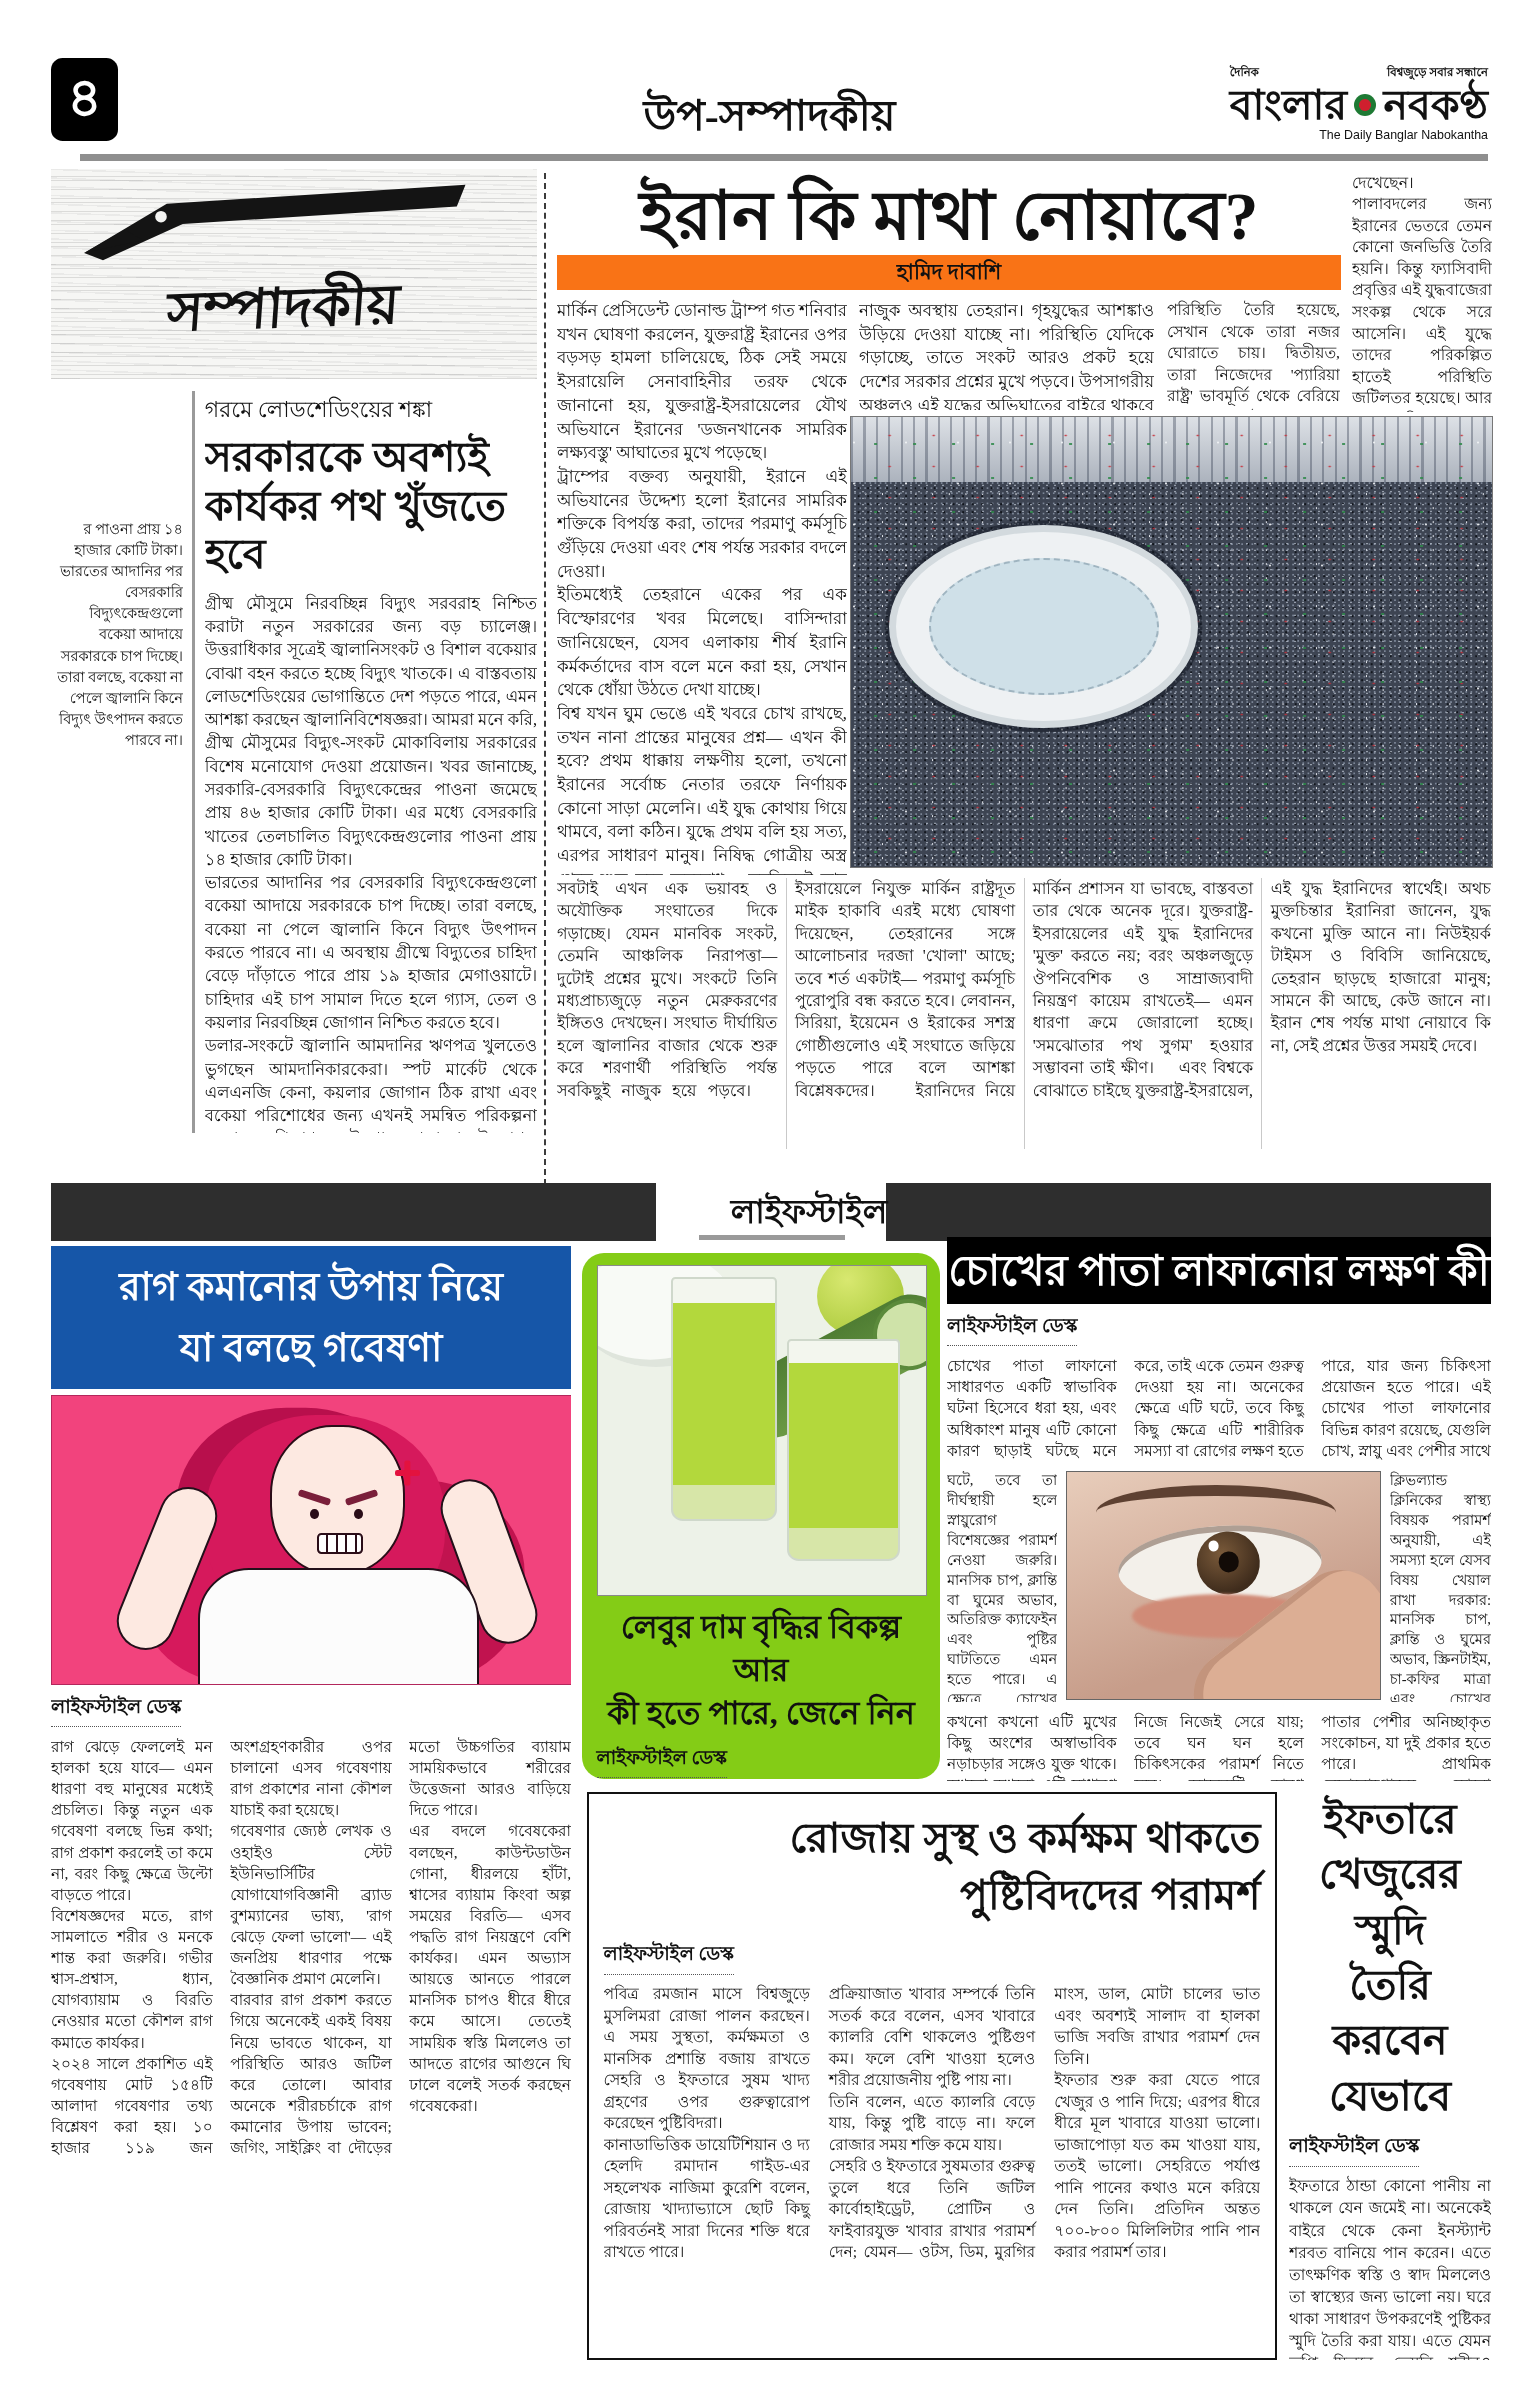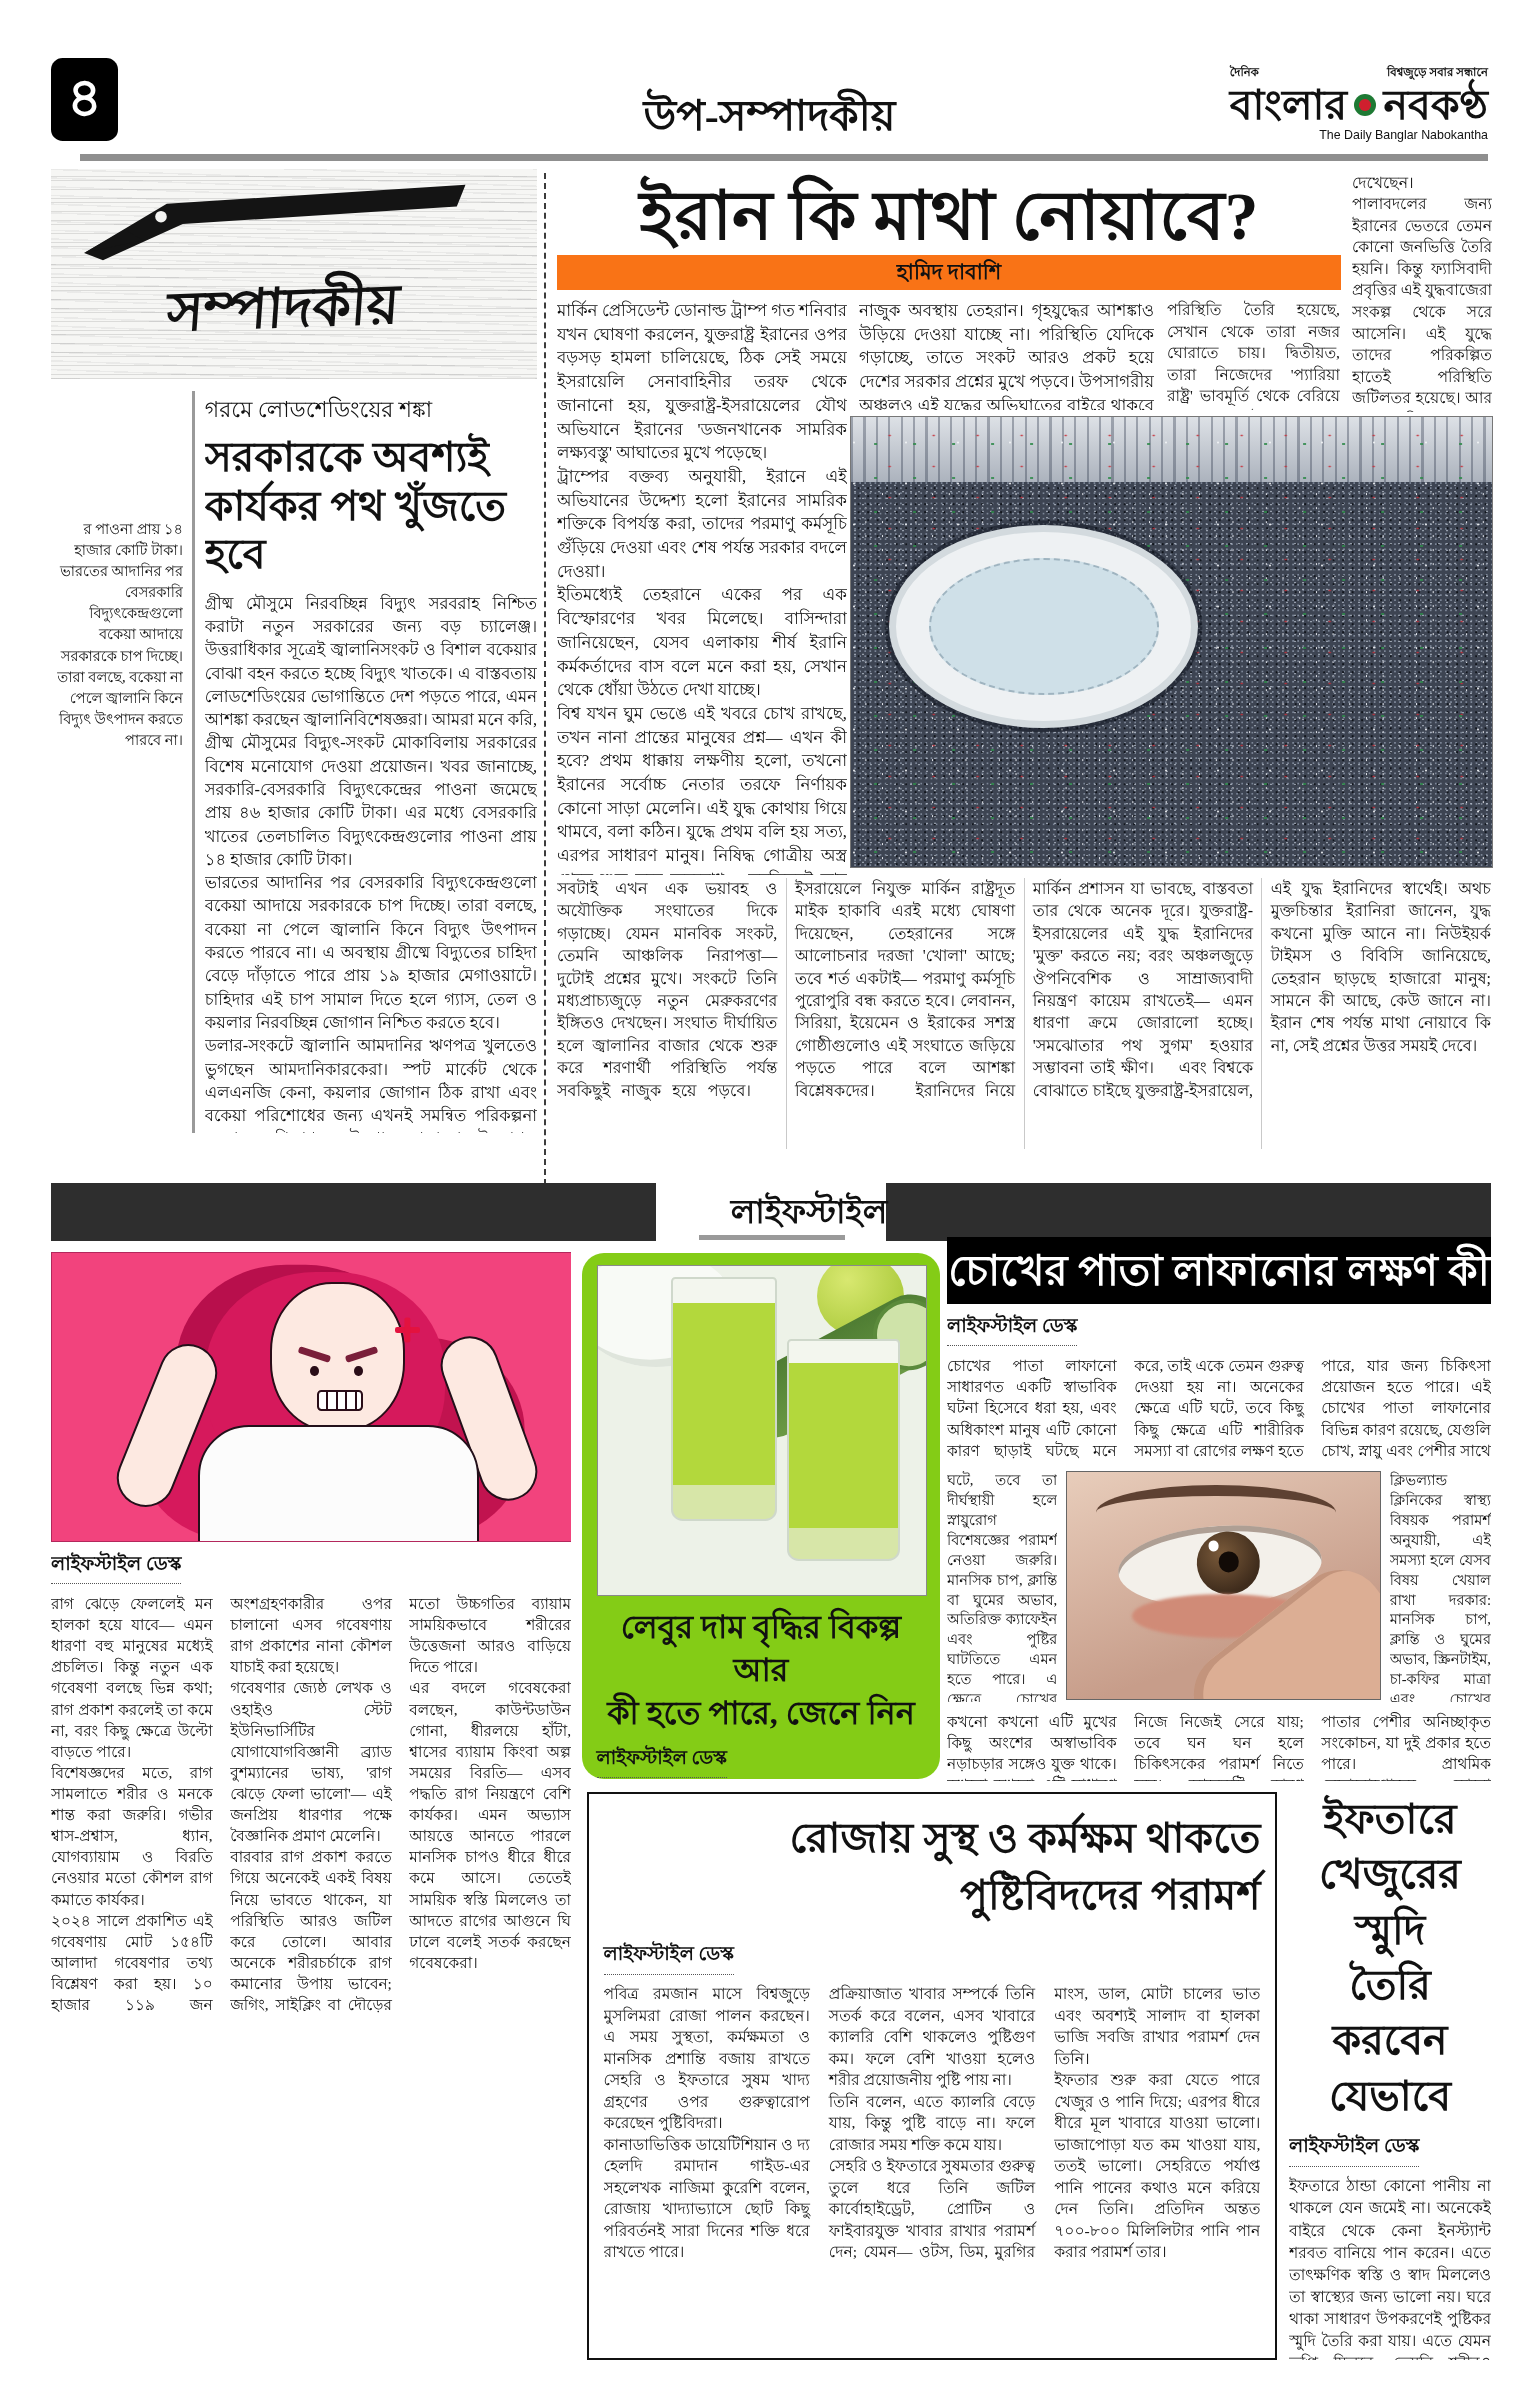--- a/index.html
+++ b/index.html
@@ -230,20 +230,22 @@
   </div>
 
   <div class="ls-div">
     <div class="ls-bar" style="left:0;width:605px;"></div>
     <div class="ls-bar" style="left:835px;width:605px;"></div>
     <div class="ls-title">লাইফস্টাইল</div>
     <div class="ls-underline"></div>
   </div>
 
   <div class="art-anger">
+    <div class="blue-box pre">রাগ কমানোর উপায় নিয়ে
+যা বলছে গবেষণা</div>
     <div class="pink-illo">
       <div class="hair"></div>
       <div class="face">
         <div class="brow eyeL"></div>
         <div class="brow eyeR"></div>
         <div class="pupil pL"></div>
         <div class="pupil pR"></div>
         <div class="mouth"></div>
       </div>
       <div class="anger-mark">

